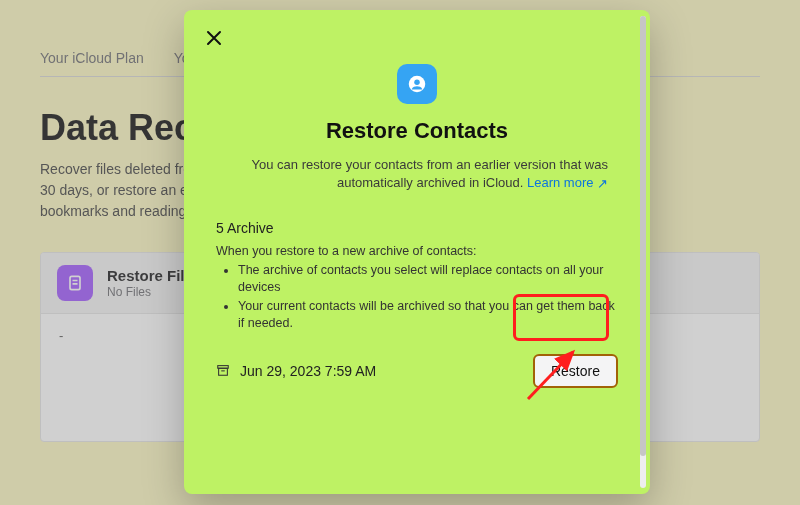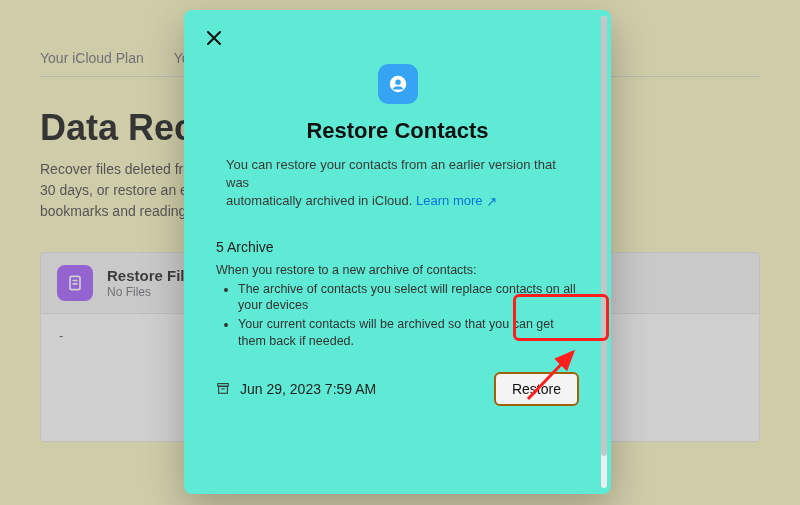--- a/index.html
+++ b/index.html
@@ -20,32 +20,32 @@
   .card-icon.blue   { background: #35a4f3; }
   .card-titles { display: flex; flex-direction: column; }
   .card-title { font-size: 15px; font-weight: 600; color: #1d1d1f; }
   .card-sub   { font-size: 12px; color: #6e6e73; margin-top: 1px; }
   .card-body  { padding: 14px 18px; font-size: 13px; color: #555; }
 
   
   .veil { position: absolute; inset: 0; background: rgba(120,120,120,0.35); }
 
   
-  .modal { position: absolute; left: 184px; top: 10px; width: 427px; height: 484px; background: #5eead4; border-radius: 8px; box-shadow: 0 14px 40px rgba(0,0,0,0.25); padding: 26px 32px 30px 32px; }
+  .modal { position: absolute; left: 184px; top: 10px; width: 466px; height: 484px; background: #bef264; border-radius: 8px; box-shadow: 0 14px 40px rgba(0,0,0,0.25); padding: 26px 32px 30px 32px; }
   .modal-scroll { position: absolute; right: 0; top: 6px; bottom: 6px; width: 14px; background: transparent; }
   .modal-scroll .track { position: absolute; right: 4px; top: 0; bottom: 0; width: 6px; background: #eee; border-radius: 3px; }
   .modal-scroll .thumb { position: absolute; right: 4px; top: 0; width: 6px; height: 440px; background: #c6c6c6; border-radius: 3px; }
 
   .close { position: absolute; left: 18px; top: 16px; width: 24px; height: 24px; cursor: pointer; display: flex; align-items: center; justify-content: center; }
   .close svg { width: 16px; height: 16px; }
 
   .modal-iconwrap { display: flex; justify-content: center; margin-top: 28px; }
   .modal-icon { width: 40px; height: 40px; border-radius: 10px; background: #35a4f3; display: flex; align-items: center; justify-content: center; }
   .modal-title { text-align: center; font-size: 22px; font-weight: 700; color: #111; margin-top: 14px; }
-  .modal-sub { text-align: left; font-size: 13px; color: #3a3a3a; line-height: 1.4; margin-top: 12px; padding: 0 10px; }
+  .modal-sub { text-align: right; font-size: 13px; color: #3a3a3a; line-height: 1.4; margin-top: 12px; padding: 0 10px; }
   .modal-sub a { color: #0b74de; text-decoration: none; cursor: pointer; }
   .ext-arrow { display: inline-block; transform: translateY(1px); }
 
   .archive-heading { font-size: 14px; color: #222; margin-top: 28px; }
   .archive-intro   { font-size: 12.5px; color: #333; margin-top: 8px; }
   .archive-list    { font-size: 12.5px; color: #333; margin-top: 4px; padding-left: 22px; }
   .archive-list li { margin-top: 2px; line-height: 1.35; }
 
   .archive-row { display: flex; align-items: center; justify-content: space-between; margin-top: 22px; }
   .archive-meta { display: flex; align-items: flex-start; gap: 10px; font-size: 14px; color: #222; }

